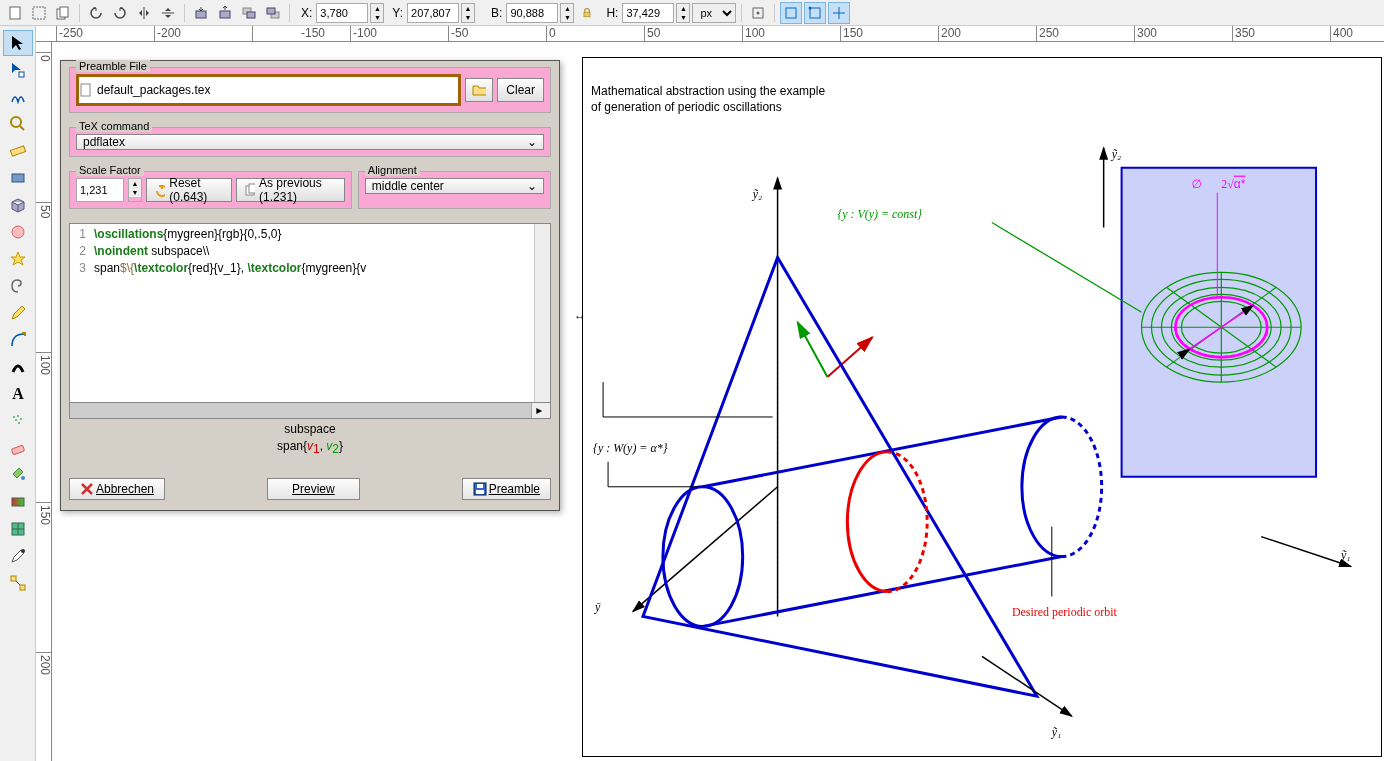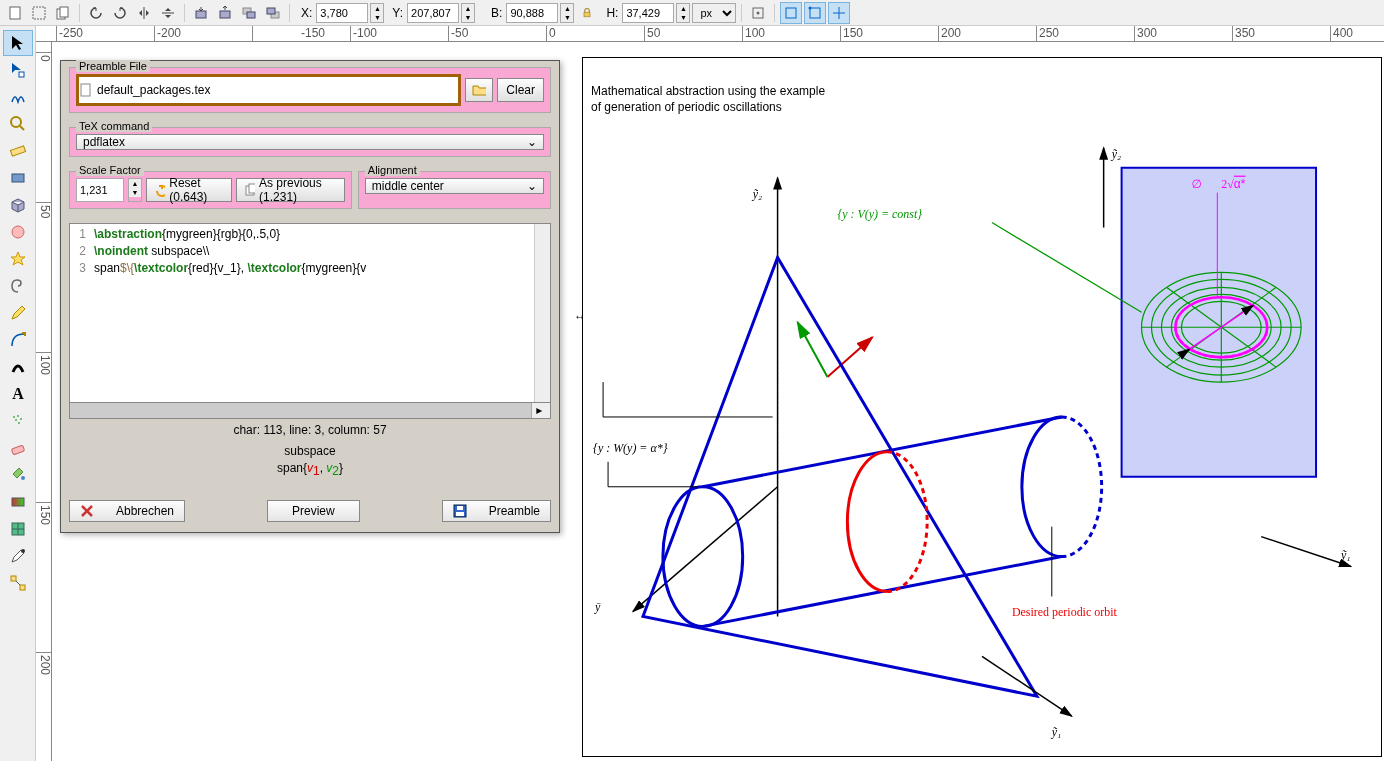--- a/index.html
+++ b/index.html
@@ -58,21 +58,21 @@
 .editor { border: 1px solid #888; background: #fff; height: 180px; font-family: Consolas, monospace; font-size: 13px; overflow: auto; position: relative; }
 .editor .gutter { position: absolute; left: 0; top: 0; width: 18px; background: #fff; color: #888; text-align: right; padding: 2px 2px 0 0; line-height: 17px; font-size: 12px; }
 .editor .code { margin-left: 20px; padding: 2px 4px; line-height: 17px; white-space: pre; }
 .editor .kw { color: #1a7a1a; font-weight: bold; }
 .editor .brown { color: #8b6d3f; }
 .editor-scroll-h { height: 16px; border: 1px solid #888; border-top: none; background: #eee; display:flex; }
 .editor-scroll-h .thumb { width: 96%; height: 100%; background: #ccc; }
 .status-line { text-align: center; padding: 4px 0; }
 .preview-formula { text-align: center; font-family: Georgia, serif; font-size: 20px; padding: 2px 0 8px; line-height: 1.4; }
 .dlg-footer { display: flex; justify-content: space-between; padding: 6px 8px 10px; }
-.iconbtn { border: 1px solid #888; background: linear-gradient(#fdfdfd,#e5e5e5); padding: 3px 10px; display: flex; align-items: flex-end; gap: 22px; cursor: pointer; }
+.iconbtn { border: 1px solid #888; background: linear-gradient(#fdfdfd,#e5e5e5); padding: 3px 10px; display: flex; align-items: flex-end; gap: 2px; cursor: pointer; text-decoration: underline; }
 
 
 .selbox { position: absolute; border: 1px dashed #000; }
 
 
 .drawing svg { position: absolute; top: 0; left: 0; width: 100%; height: 100%; }
 .serif { font-family: Georgia, 'Times New Roman', serif; }
 </style>
 </head>
 <body>
@@ -532,31 +532,30 @@
         <span class="legend">Alignment</span>
         <div class="combo">
           <span>middle center</span>
             <span>⌄</span>
         </div>
       </div>
     </div>
 
     <div class="editor">
       <div class="gutter">1<br>2<br>3</div>
-      <div class="code"><span class="kw">\abstraction</span>{mygreen}{rgb}{0,.5,0}
+      <div class="code"><span class="kw">\oscillations</span>{mygreen}{rgb}{0,.5,0}
 <span class="kw">\noindent</span> subspace\\
 span<span class="brown">$\{</span><span class="kw">\textcolor</span>{red}{v_1}, <span class="kw">\textcolor</span>{mygreen}{v</div>
       <div style="position:absolute;right:0;top:0;width:16px;height:100%;background:#eee;border-left:1px solid #ccc"></div>
     </div>
     <div class="editor-scroll-h">
         <div class="thumb"></div>
         <div style="width:16px;border-left:1px solid #aaa;text-align:center">▸</div>
       </div>
 
-    <div class="status-line">char: 113, line: 3, column: 57</div>
     <div class="preview-formula serif">
       <div>subspace</div>
       <div>
         <span>span{</span><span style="color:#c00;font-style:italic">v</span><sub style="color:#c00">1</sub><span>, </span><span style="color:#090;font-style:italic">v</span><sub style="color:#090">2</sub><span>}</span>
       </div>
     </div>
   </div>
   <div class="dlg-footer">
     <div class="iconbtn">
       <svg width="14" height="14">

